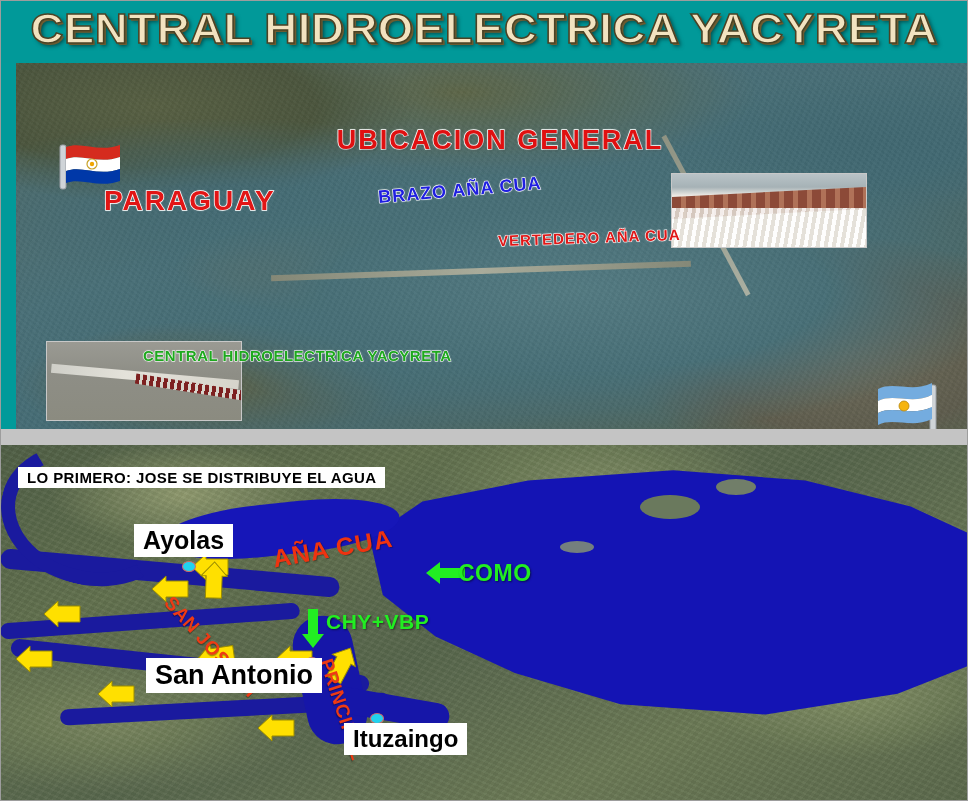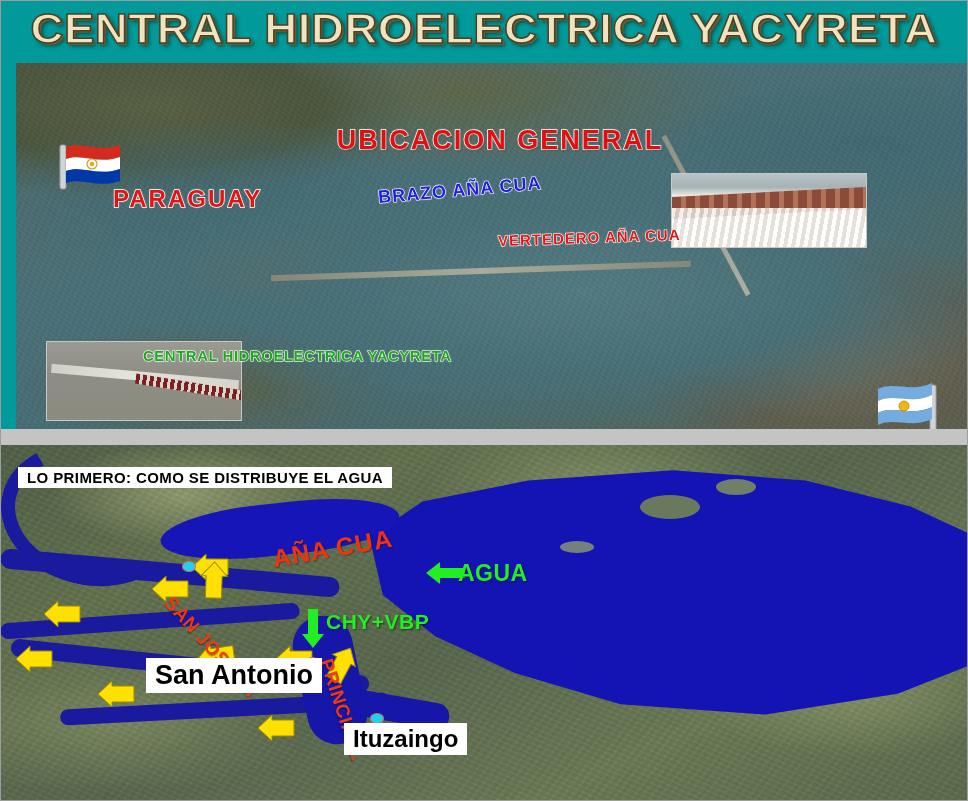--- a/index.html
+++ b/index.html
@@ -57,24 +57,23 @@
 
   
   .lbl { position:absolute; white-space:nowrap; font-weight:bold; font-family:"Liberation Sans", sans-serif; }
   .lbl-ubicacion {
     left:0; top:62px; width:968px; text-align:center; font-size:27px; letter-spacing:2px;
     color:#e01010; -webkit-text-stroke:1.5px #ffffff;
     paint-order:stroke fill;
     text-shadow:0 0 2px #fff, 1px 1px 2px rgba(0,0,0,.4);
   }
   .lbl-paraguay {
-    left:88px; top:122px; font-size:24px; letter-spacing:2px; color:#e21515;
+    left:88px; top:122px; font-size:28px; letter-spacing:2px; color:#e21515;
     -webkit-text-stroke:1.4px #ffffff; paint-order:stroke fill;
     text-shadow:0 0 2px #fff;
-    margin-left:9px;
   }
   .lbl-brazo {
     left:362px; top:117px; font-size:18px; letter-spacing:1px; color:#1f1fe0;
     -webkit-text-stroke:1.1px #ffffff; paint-order:stroke fill;
     transform:rotate(-5deg); text-shadow:0 0 2px #fff;
   }
   .lbl-vertedero {
     left:482px; top:166px; font-size:15px; letter-spacing:1px; color:#e01818;
     -webkit-text-stroke:1.1px #ffffff; paint-order:stroke fill;
     transform:rotate(-2deg); text-shadow:0 0 2px #fff;
@@ -337,21 +336,22 @@
       </svg>
   </div>
 
   <div class="dot" style="left:182px; top:561px;"></div>
   <div class="dot" style="left:305px; top:657px;"></div>
   <div class="dot" style="left:370px; top:713px;"></div>
 
   <div class="m-anacua">AÑA CUA</div>
   <div class="m-sanjose">SAN JOSE MI</div>
   <div class="m-principal">PRINCIPAL</div>
-  <div class="m-vbac">AGUA</div>
+  <div class="m-vbac">COMO</div>
   <div class="m-chyvbp">CHY+VBP</div>
 
-  <div class="boxlbl box-lo">LO PRIMERO: COMO SE DISTRIBUYE EL AGUA</div>
+  <div class="boxlbl box-lo">LO PRIMERO: JOSE SE DISTRIBUYE EL AGUA</div>
+  <div class="boxlbl box-ayolas">Ayolas</div>
   <div class="boxlbl box-sanantonio">San Antonio</div>
   <div class="boxlbl box-ituzaingo">Ituzaingo</div>
 
   <div class="frame"></div>
 </div>
 
 </body></html>

